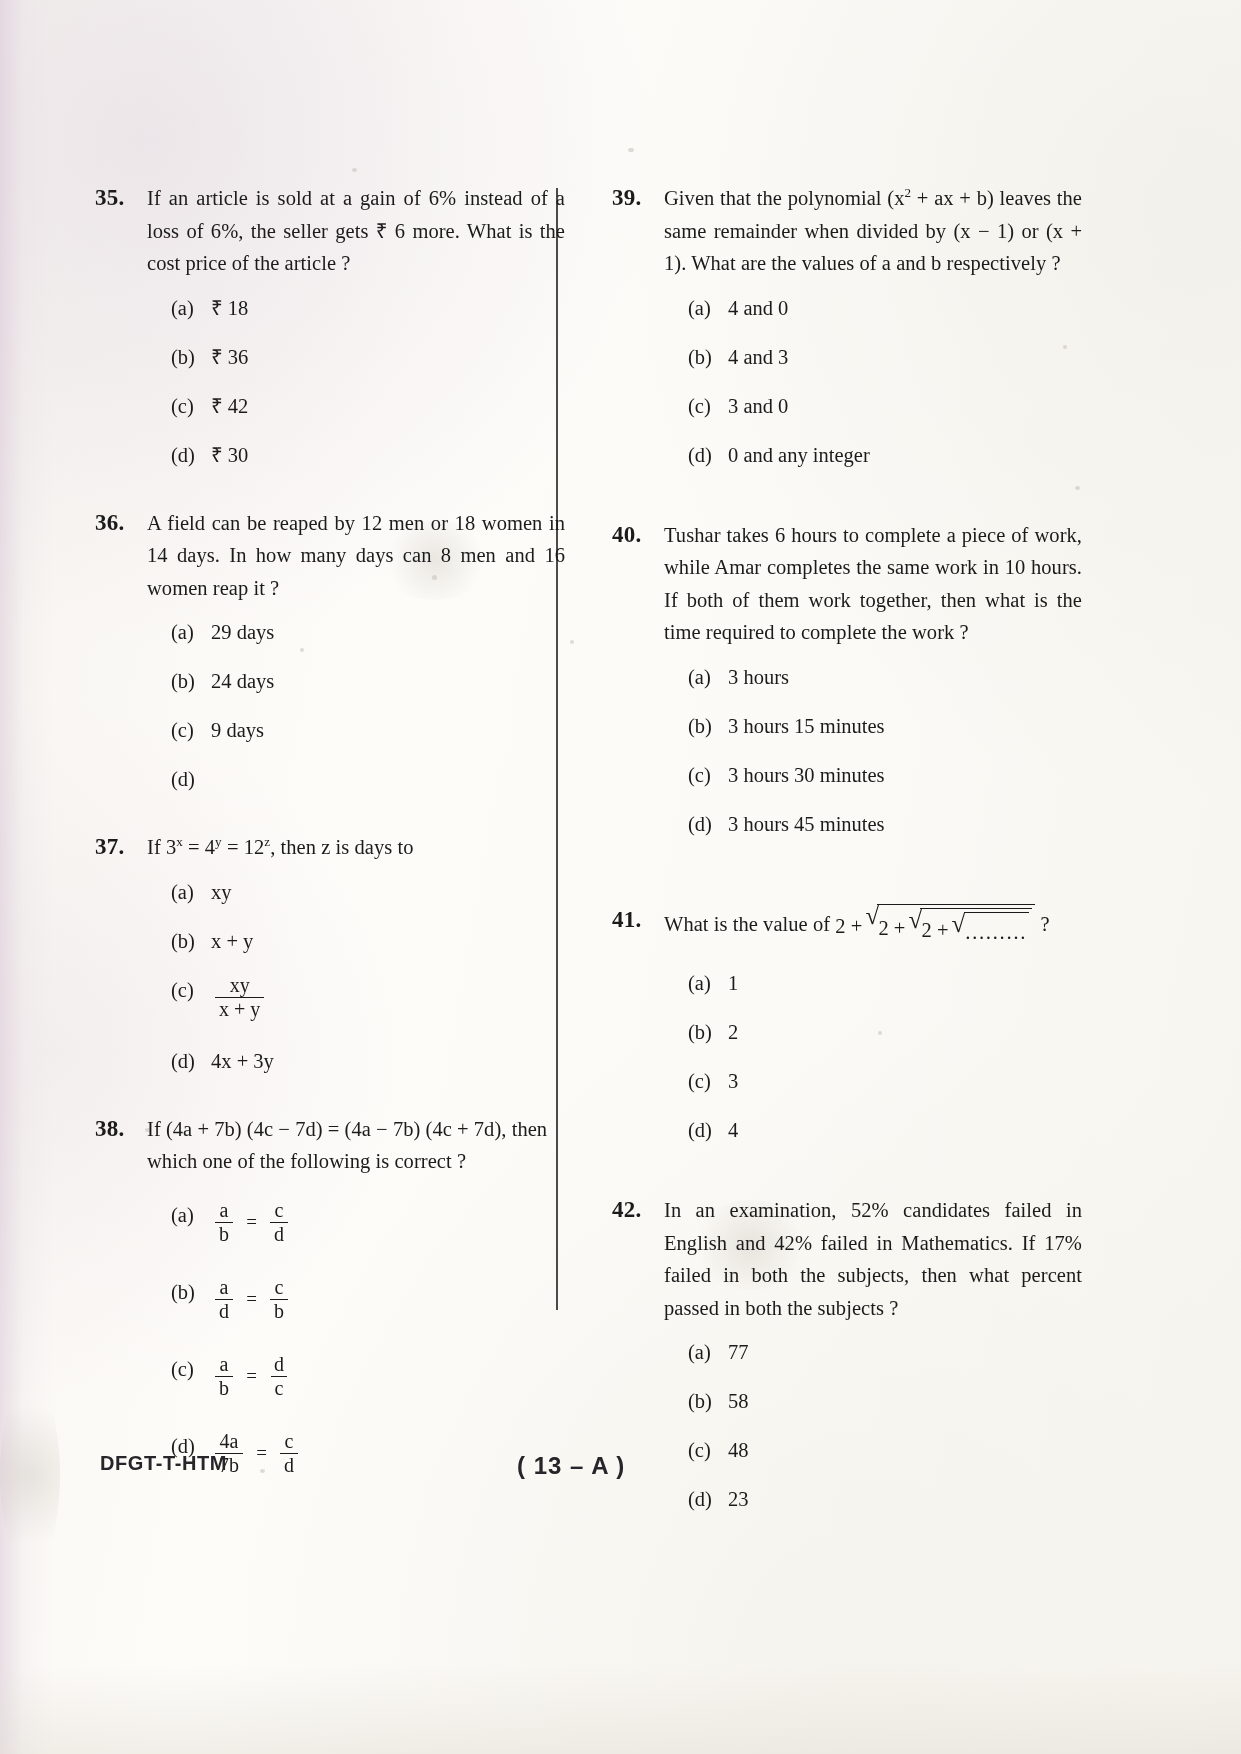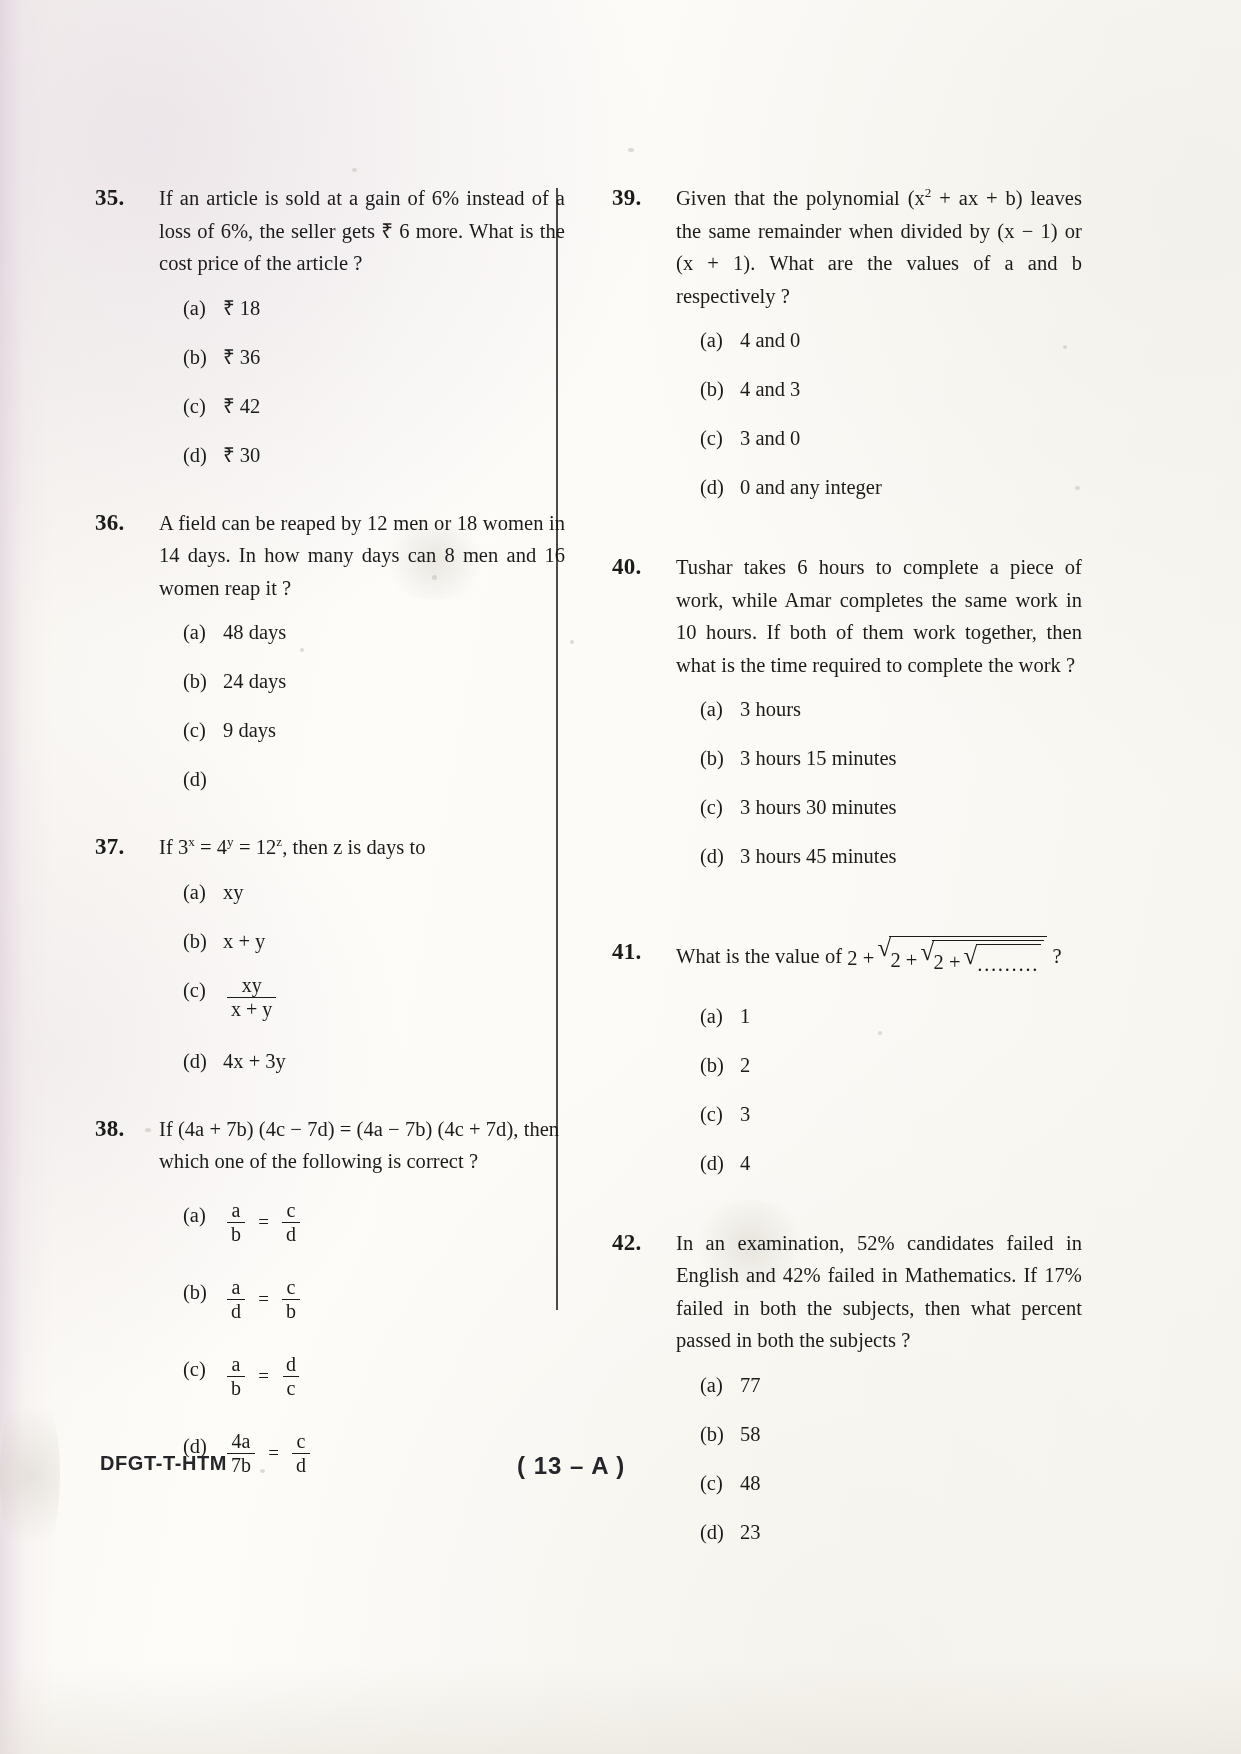--- a/index.html
+++ b/index.html
@@ -56,21 +56,21 @@
   }
 
   
   .q{display:flex;align-items:flex-start;}
   .q-num{
     width:52px;flex:0 0 52px;
     font-weight:bold;font-size:23px;
     line-height:32.5px;
     letter-spacing:.2px;
   }
-  .q-body{flex:1;margin-left:12px;}
+  .q-body{flex:1;}
   .q-text{
     font-size:20.5px;line-height:32.5px;
     text-align:justify;
     text-justify:inter-word;
     letter-spacing:.05px;
   }
   .q-text.nojust{text-align:left;}
 
   .opts{margin-top:13px;}
   .opt{
@@ -185,21 +185,21 @@
 
     <div class="gap-sm"></div>
 
     <div class="q">
       <div class="q-num">36.</div>
       <div class="q-body">
         <div class="q-text">A field can be reaped by 12 men or 18 women in 14 days. In how many days can 8 men and 16 women reap it ?</div>
         <div class="opts">
           <div class="opt">
             <span class="opt-key">(a)</span>
-            <span class="opt-val">48 days</span>
+            <span class="opt-val">29 days</span>
           </div>
           <div class="opt">
             <span class="opt-key">(b)</span>
             <span class="opt-val">24 days</span>
           </div>
           <div class="opt">
             <span class="opt-key">(c)</span>
             <span class="opt-val">9 days</span>
           </div>
           <div class="opt">

